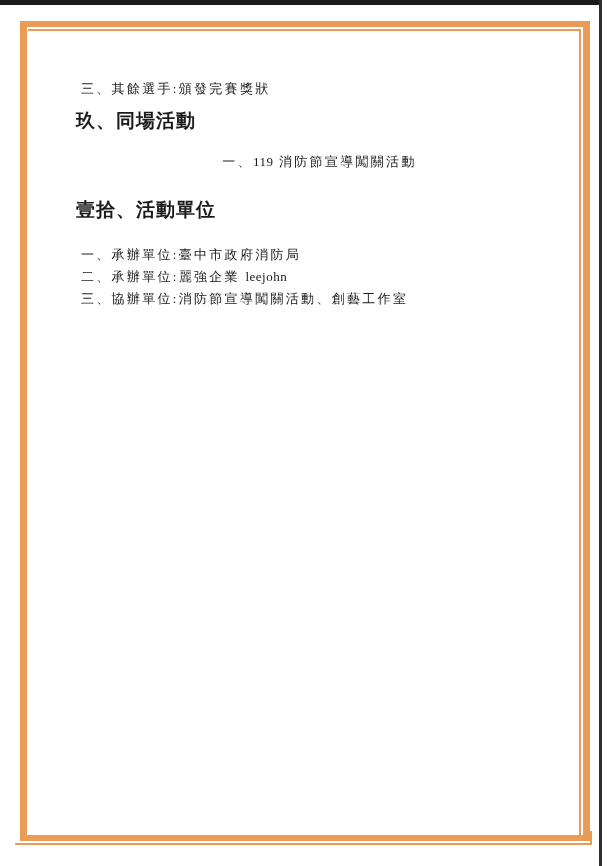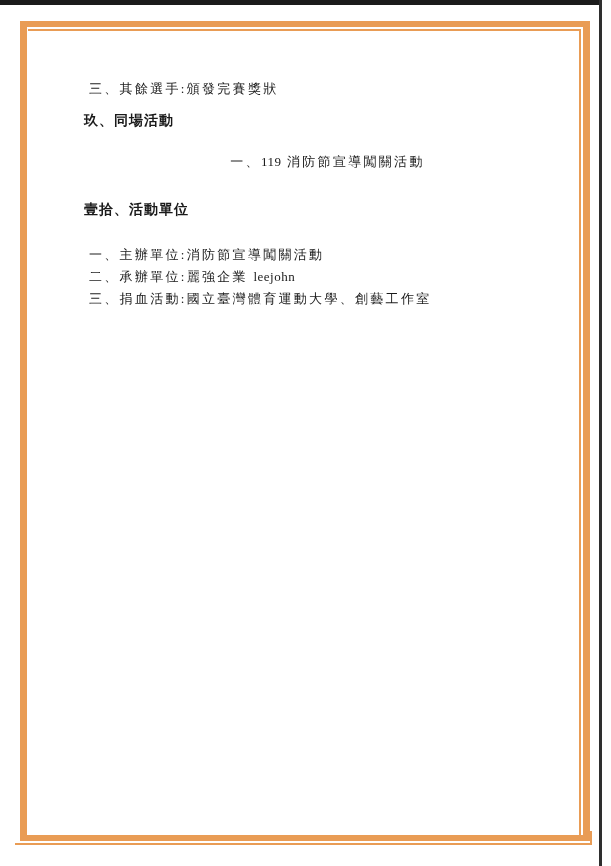--- a/index.html
+++ b/index.html
@@ -40,38 +40,38 @@
   
   .thin { position: absolute; background: var(--border, #E99C55); }
   .thin-top          { left: 28px;  top: 29px;  width: 552px; height: 2px; }
   .thin-right        { left: 579px; top: 29px;  width: 2px;   height: 806px; }
   .thin-bottom       { left: 15px;  top: 843px; width: 577px; height: 2px; }
   .thin-corner-stub  { left: 590px; top: 831px; width: 2px;   height: 14px; }
 
   
   .doc-content {
     position: absolute;
-    left: 84px;
+    left: 76px;
     top: 70px;
     width: 482px;
     padding-top: 8px;
   }
   .doc-line {
     margin: 0;
     white-space: nowrap;
   }
   .doc-line.item {
     font-size: 13px;
     line-height: 22px;
     letter-spacing: 2.3px;
     margin-left: 5px;
     font-weight: normal;
   }
   .doc-line.heading {
-    font-size: 14px;
+    font-size: 19px;
     line-height: 24px;
     letter-spacing: 1px;
     font-weight: bold;
   }
   .doc-line .latin { letter-spacing: 0.5px; }
 
   .sp-h1  { margin-top: 9px;  }  
   .sp-it1 { margin-top: 18px; text-align: center; }  
   .sp-h2  { margin-top: 25px; }  
   .sp-it2 { margin-top: 22px; }  
@@ -89,16 +89,16 @@
 <div class="thin thin-top"></div>
 <div class="thin thin-right"></div>
 <div class="thin thin-bottom"></div>
 <div class="thin thin-corner-stub"></div>
 
 <div class="doc-content">
   <div class="doc-line item">三、其餘選手:頒發完賽獎狀</div>
   <h2 class="doc-line heading sp-h1">玖、同場活動</h2>
   <div class="doc-line item sp-it1">一、<span class="latin">119</span> 消防節宣導闖關活動</div>
   <h2 class="doc-line heading sp-h2">壹拾、活動單位</h2>
-  <div class="doc-line item sp-it2">一、主辦單位:消防節宣導闖關活動</div>
+  <div class="doc-line item sp-it2">一、承辦單位:臺中市政府消防局</div>
   <div class="doc-line item">二、承辦單位:麗強企業 <span class="latin">leejohn</span></div>
-  <div class="doc-line item">三、捐血活動:國立臺灣體育運動大學、創藝工作室</div>
+  <div class="doc-line item">三、協辦單位:消防節宣導闖關活動、創藝工作室</div>
 </div>
 
 </body></html>

